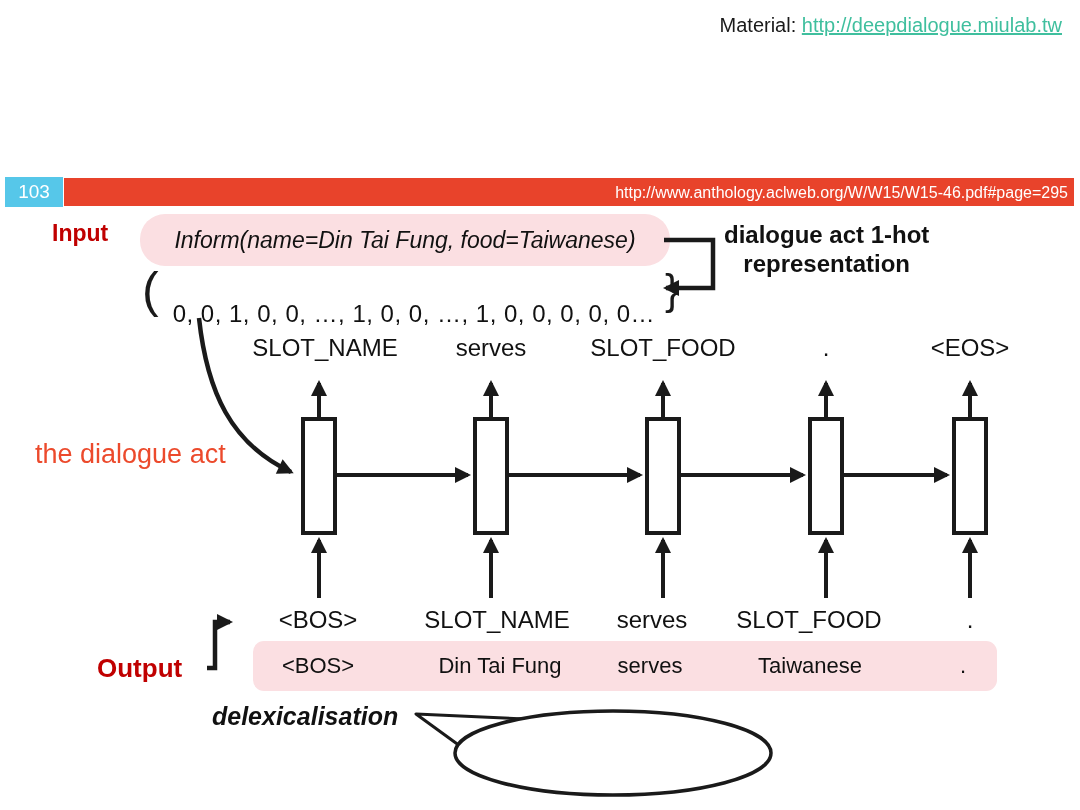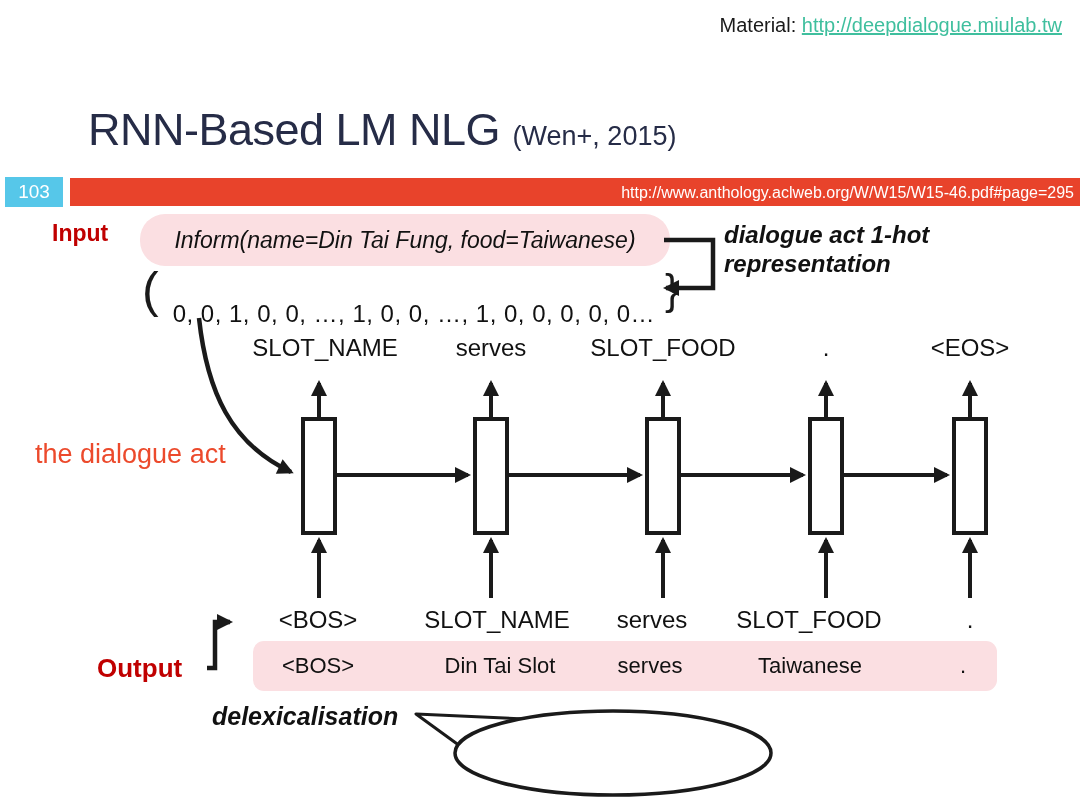--- a/index.html
+++ b/index.html
@@ -22,31 +22,31 @@
   
   .material{top:14px;right:18px;font-size:20px;font-weight:500;color:#1a1a1a;white-space:nowrap;}
   .material a{color:var(--link-teal);text-decoration:underline;font-weight:400;}
 
   
   .title{left:88px;top:104px;white-space:nowrap;color:var(--title-navy);}
   .title .main{font-size:45px;font-weight:500;letter-spacing:-0.5px;}
   .title .cite{font-size:27px;font-weight:400;margin-left:8px;}
 
   
-  .banner{left:70px;top:178px;width:1010px;height:28px;background:var(--banner-red);}
+  .banner{left:64px;top:178px;width:1010px;height:28px;background:var(--banner-red);}
   .banner .url{position:absolute;right:6px;top:0;line-height:29px;color:#ffffff;font-size:16px;white-space:nowrap;}
   .badge{left:5px;top:177px;width:58px;height:30px;background:var(--badge-cyan);
          color:#ffffff;font-size:19px;font-weight:normal;text-align:center;line-height:30px;}
 
   
   .input-label{left:52px;top:220px;font-size:23px;font-weight:600;color:var(--label-dark-red);}
   .input-box{left:140px;top:214px;width:518px;height:52px;background:var(--box-pink);border-radius:25px;padding-left:12px;}
   .input-box .da{position:absolute;left:0;right:0;top:0;line-height:52px;text-align:center;
                  font-style:italic;font-size:23px;color:#111;}
-  .onehot-note{left:724px;top:220px;font-size:24px;font-weight:bold;font-style:italic;line-height:29px;color:#111;}
+  .onehot-note{left:724px;top:220px;font-size:24px;font-weight:bold;line-height:29px;color:#111;text-align:center;}
   .vector-row{left:142px;top:262px;height:56px;display:flex;align-items:center;white-space:nowrap;}
   .vector-row .br-open{font-size:50px;font-weight:300;line-height:56px;margin-right:14px;}
   .vector-row .vec{font-size:24px;letter-spacing:0.5px;color:#111;margin-top:48px;}
   .vector-row .br-close{font-size:42px;font-weight:400;line-height:56px;margin-left:10px;}
 
   .cond-note{left:35px;top:436px;font-size:27px;line-height:37px;color:var(--note-orange-red);}
 
   
   .tok{position:absolute;transform:translateX(-50%);font-size:24px;color:#111;white-space:nowrap;}
   .top-lab{top:334px;}
@@ -64,24 +64,20 @@
 </head>
 <body>
 
 <div class="slide">
 
   <div class="abs material">
     <span>Material:</span>
     <a href="#">http://deepdialogue.miulab.tw</a>
   </div>
 
-  <div class="abs title">
-    <span class="main">RNN-Based LM NLG</span>
-    <span class="cite">(Wen+, 2015)</span>
-  </div>
 
   <div class="abs banner">
     <div class="url">http://www.anthology.aclweb.org/W/W15/W15-46.pdf#page=295</div>
   </div>
   <div class="abs badge">103</div>
 
   <div class="abs input-label">Input</div>
   <div class="abs input-box">
     <div class="da">Inform(name=Din Tai Fung, food=Taiwanese)</div>
   </div>
@@ -108,21 +104,21 @@
 
   <div class="abs tok bot-lab" style="left:318px">&lt;BOS&gt;</div>
   <div class="abs tok bot-lab" style="left:497px">SLOT_NAME</div>
   <div class="abs tok bot-lab" style="left:652px">serves</div>
   <div class="abs tok bot-lab" style="left:809px">SLOT_FOOD</div>
   <div class="abs tok bot-lab" style="left:970px">.</div>
 
   <div class="abs output-label">Output</div>
   <div class="abs output-box">
     <div class="tok" style="left:65px">&lt;BOS&gt;</div>
-    <div class="tok" style="left:247px">Din Tai Slot</div>
+    <div class="tok" style="left:247px">Din Tai Fung</div>
     <div class="tok" style="left:397px">serves</div>
     <div class="tok" style="left:557px">Taiwanese</div>
     <div class="tok" style="left:710px">.</div>
   </div>
 
   <div class="abs delex">delexicalisation</div>
 
   <svg class="overlay" width="1080" height="810" viewBox="0 0 1080 810">
     <defs>
       <marker id="ah" markerUnits="userSpaceOnUse" markerWidth="20" markerHeight="18" refX="14" refY="9" orient="auto">

